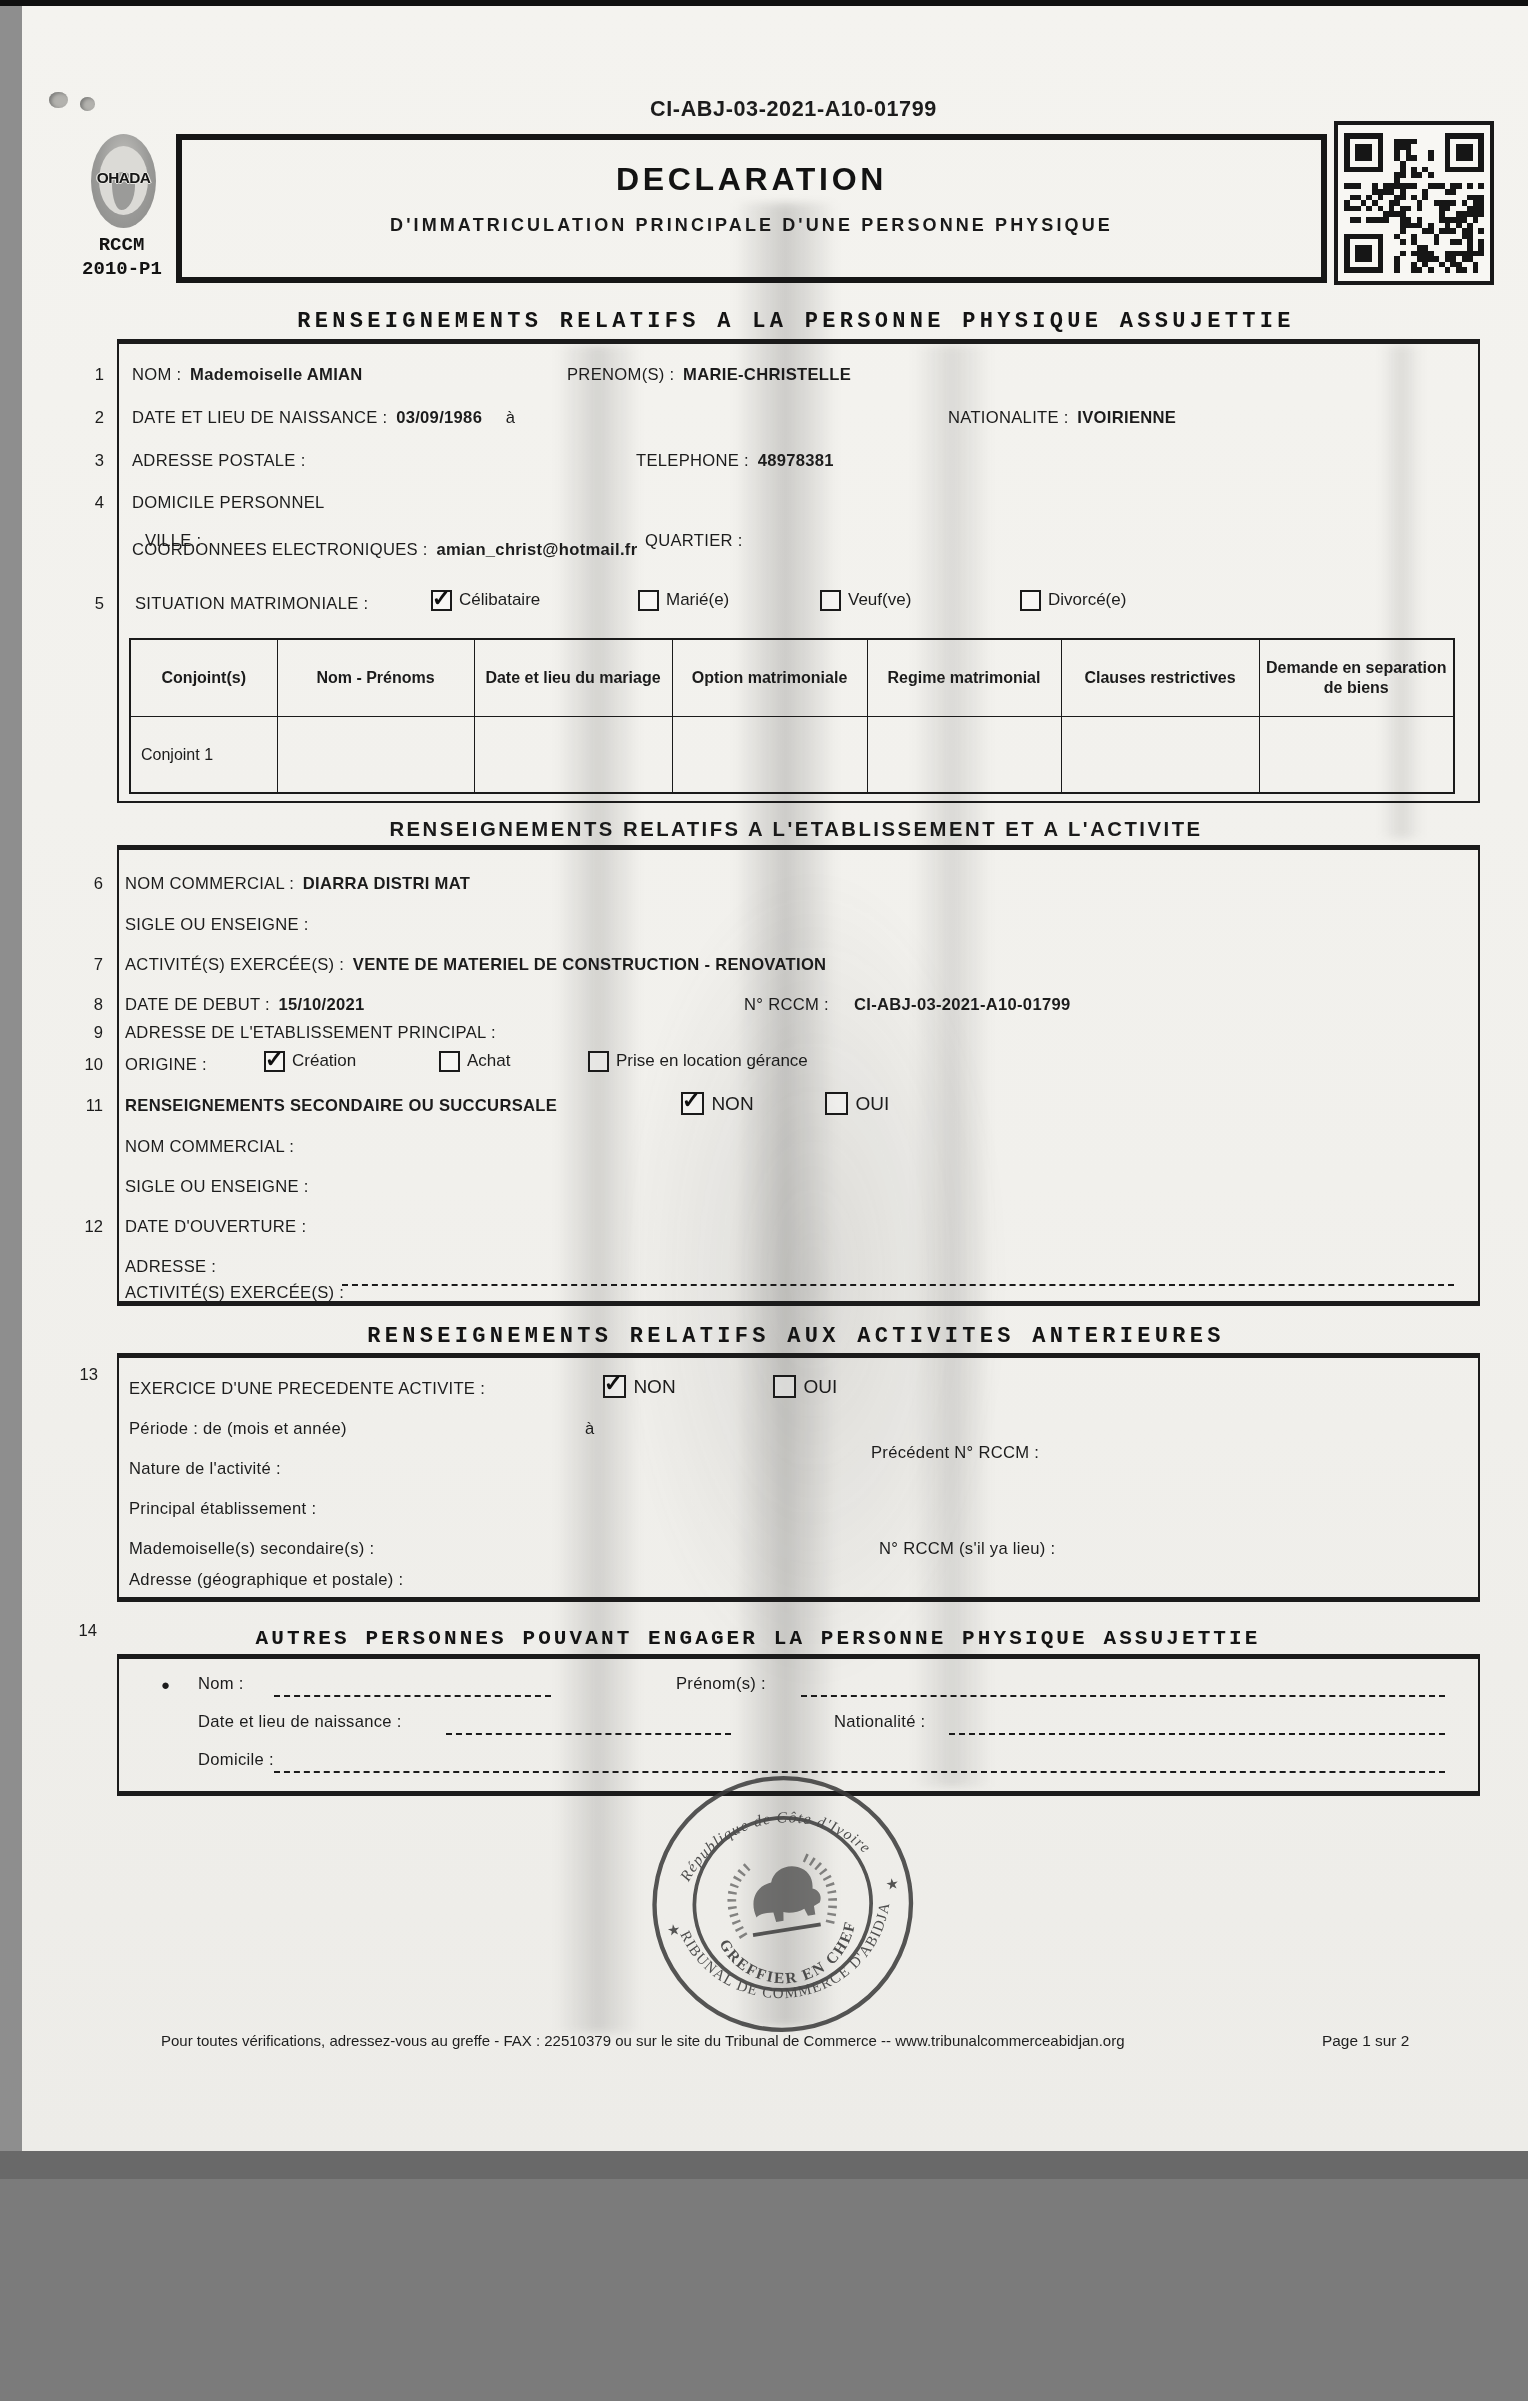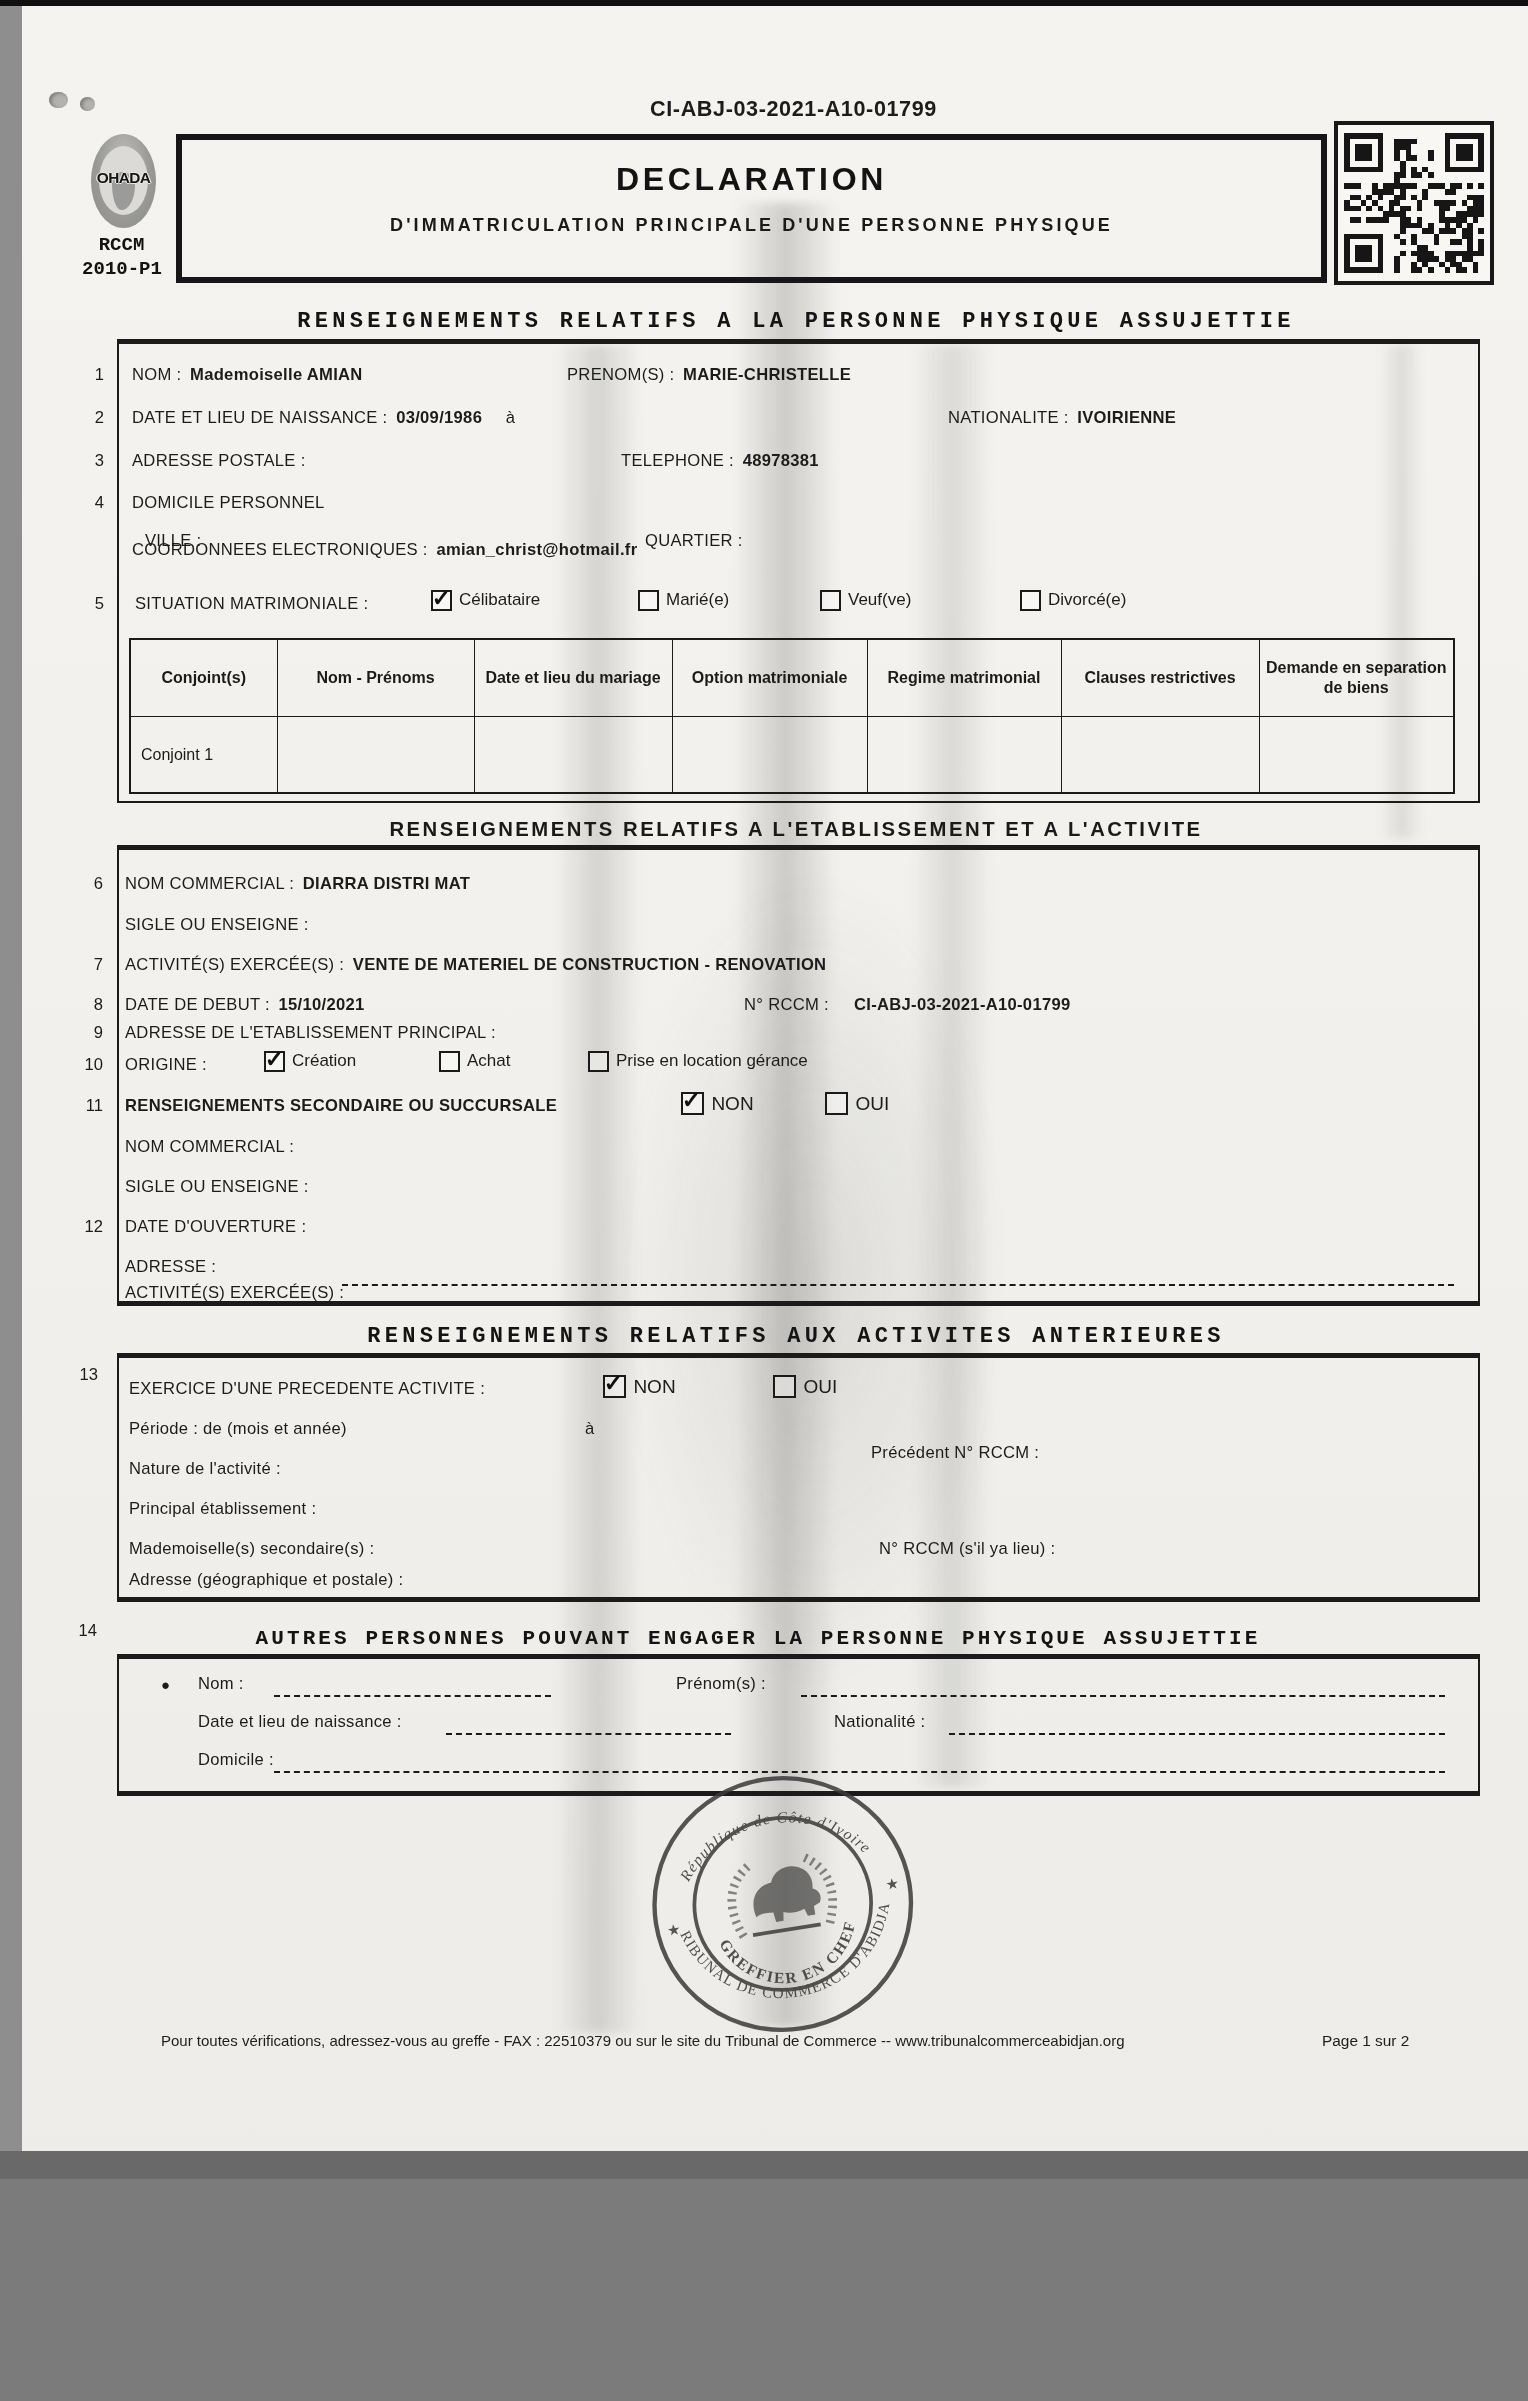--- a/index.html
+++ b/index.html
@@ -301,21 +301,21 @@
 </div>
 <div class="row" style="left:948px;top:408px;">
   <span class="lab">NATIONALITE :</span>
   <span class="val">IVOIRIENNE</span>
 </div>
 
 <div class="num" style="left:74px;top:451px;">3</div>
 <div class="row" style="left:132px;top:451px;">
   <span class="lab">ADRESSE POSTALE :</span>
 </div>
-<div class="row" style="left:621px;top:451px;align-items:flex-end;">
+<div class="row" style="left:636px;top:451px;align-items:flex-end;">
   <span class="lab">TELEPHONE :</span>
   <span class="val">48978381</span>
 </div>
 
 <div class="num" style="left:74px;top:493px;">4</div>
 <div class="row" style="left:132px;top:493px;">
   <span class="lab">DOMICILE PERSONNEL</span>
 </div>
 <div class="row" style="left:145px;top:531px;">
   <span class="lab">VILLE :</span>

